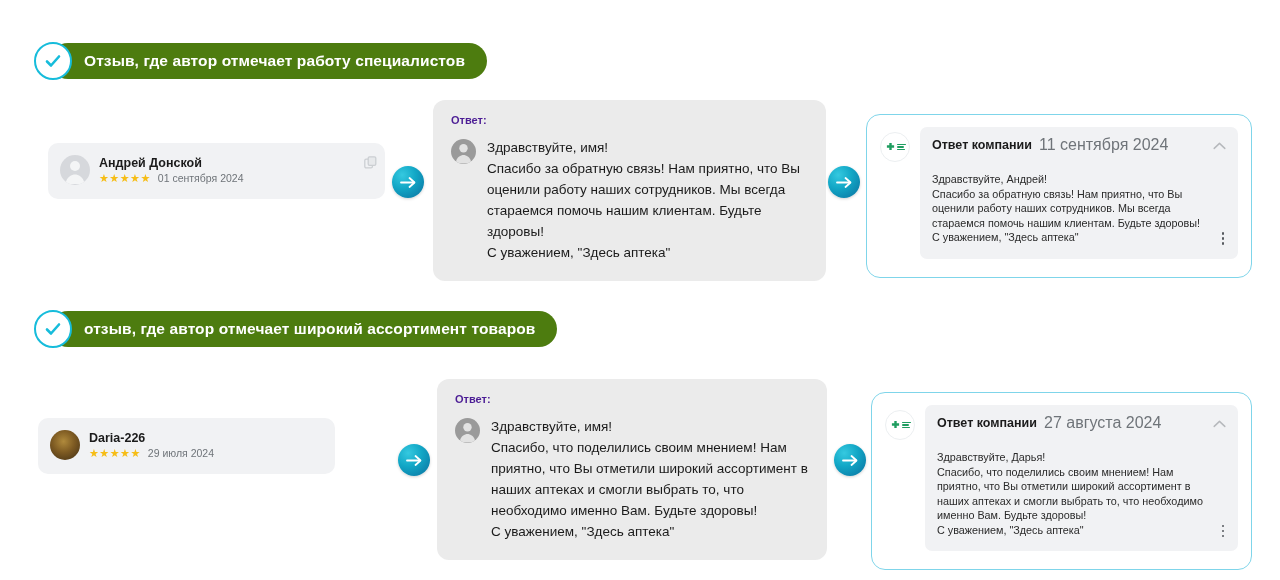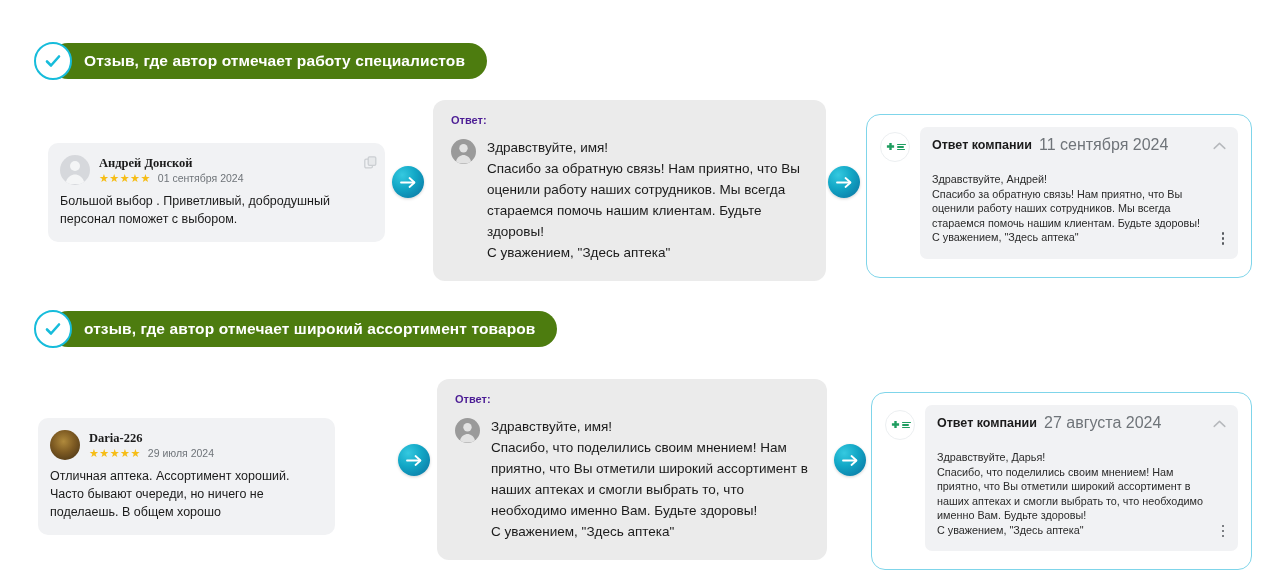--- a/index.html
+++ b/index.html
@@ -86,21 +86,20 @@
   .avatar.photo {
     background: radial-gradient(circle at 45% 38%, #b08a3c 0%, #7d5a22 45%, #3f2d14 100%);
   }
   .avatar svg { display: block; }
   .review-meta { padding-top: 1px; }
   .reviewer-name {
     font-size: 12.5px;
     font-weight: 700;
     color: #1b1b1b;
     line-height: 15px;
-    font-family: Liberation Serif, serif;
   }
   .rating-line {
     display: flex;
     align-items: center;
     gap: 7px;
     margin-top: 2px;
   }
   .stars { color: #f6bd16; font-size: 11px; letter-spacing: .5px; line-height: 11px; }
   .review-date { font-size: 10.5px; color: #6f7479; line-height: 11px; }
   .review-text {
@@ -258,21 +257,20 @@
           <span class="review-date">01 сентября 2024</span>
         </div>
       </div>
       <div class="share-icon">
         <svg width="13" height="13" viewBox="0 0 13 13" aria-hidden="true">
           <rect x="0.8" y="3.2" width="7.6" height="8.6" rx="1.3" fill="none" stroke="#aeb3b8" stroke-width="1.3"></rect>
           <rect x="4.2" y="0.8" width="7.6" height="8.6" rx="1.3" fill="#dfe2e5" stroke="#aeb3b8" stroke-width="1.3"></rect>
         </svg>
       </div>
     </div>
-    <div class="review-text">Большой выбор . Приветливый, добродушный персонал поможет с выбором.</div>
   </div>
 
   <div class="arrow-btn" style="left:392px; top:166px;">
     <svg width="17" height="13" viewBox="0 0 17 13" aria-hidden="true">
       <path d="M1 6.5 H14" stroke="#ffffff" stroke-width="1.8" stroke-linecap="round"></path>
       <path d="M9.5 2 L14.5 6.5 L9.5 11" stroke="#ffffff" stroke-width="1.8" fill="none" stroke-linecap="round" stroke-linejoin="round"></path>
     </svg>
   </div>
 
   <div class="reply-card" style="left:433px; top:100px; width:393px;">
@@ -351,21 +349,20 @@
     <div class="review-head">
       <div class="avatar photo"></div>
       <div class="review-meta">
         <div class="reviewer-name">Daria-226</div>
         <div class="rating-line">
           <span class="stars">★★★★★</span>
           <span class="review-date">29 июля 2024</span>
         </div>
       </div>
     </div>
-    <div class="review-text">Отличная аптека. Ассортимент хороший. Часто бывают очереди, но ничего не поделаешь. В общем хорошо</div>
   </div>
 
   <div class="arrow-btn" style="left:398px; top:444px;">
     <svg width="17" height="13" viewBox="0 0 17 13" aria-hidden="true">
       <path d="M1 6.5 H14" stroke="#ffffff" stroke-width="1.8" stroke-linecap="round"></path>
       <path d="M9.5 2 L14.5 6.5 L9.5 11" stroke="#ffffff" stroke-width="1.8" fill="none" stroke-linecap="round" stroke-linejoin="round"></path>
     </svg>
   </div>
 
   <div class="reply-card" style="left:437px; top:379px; width:390px;">

